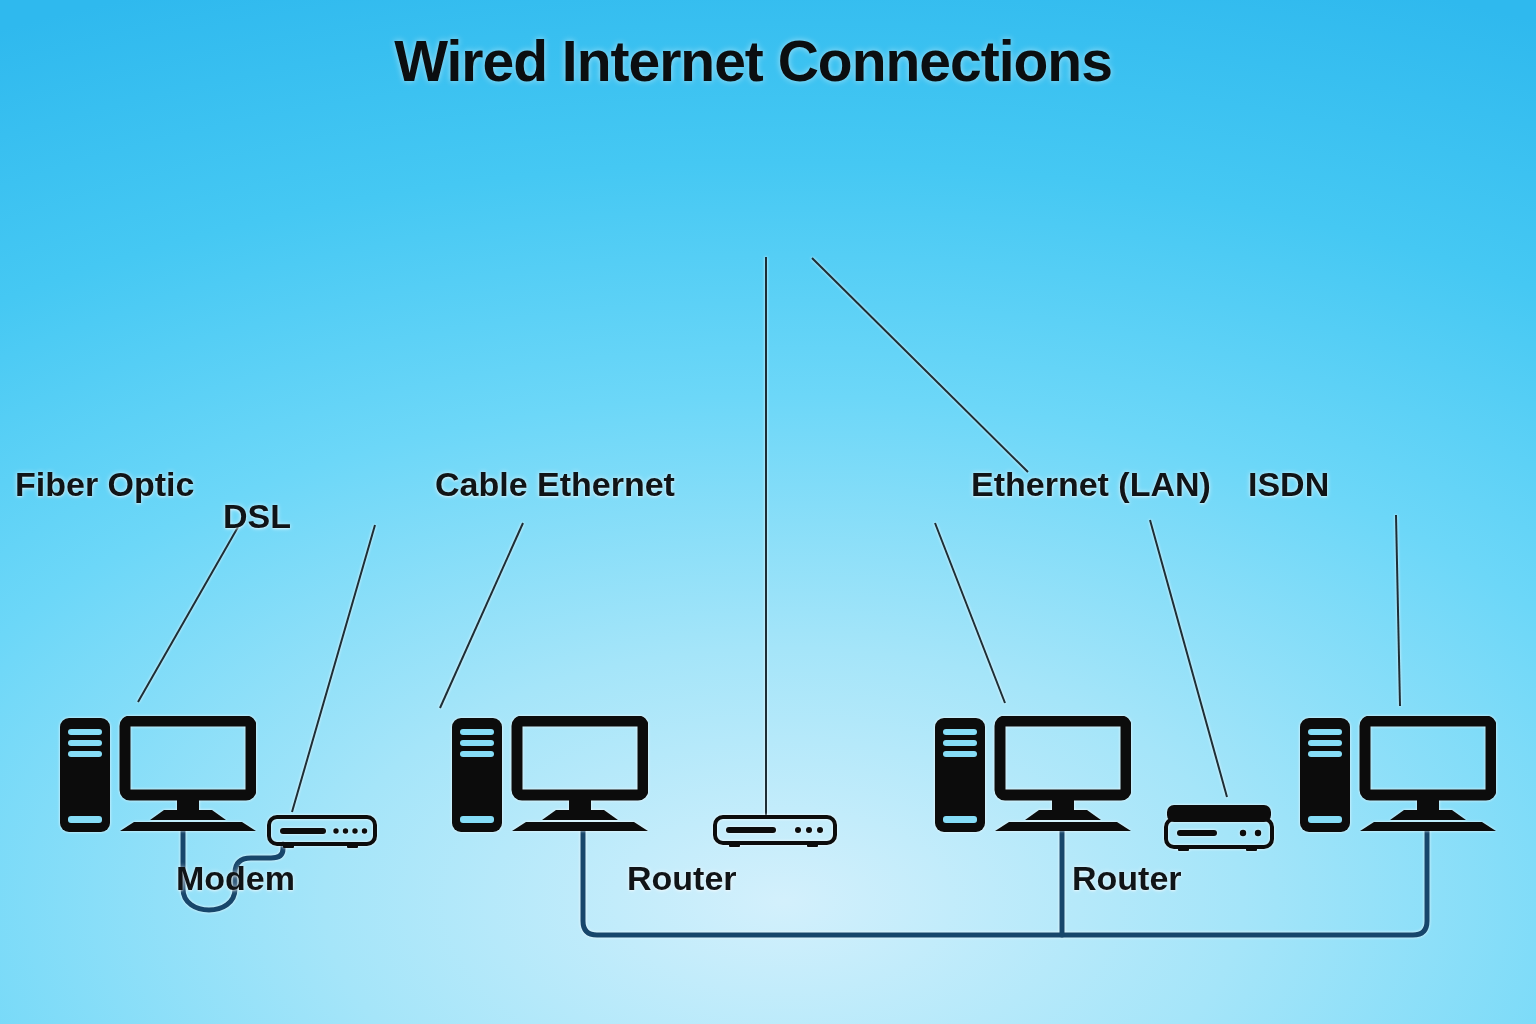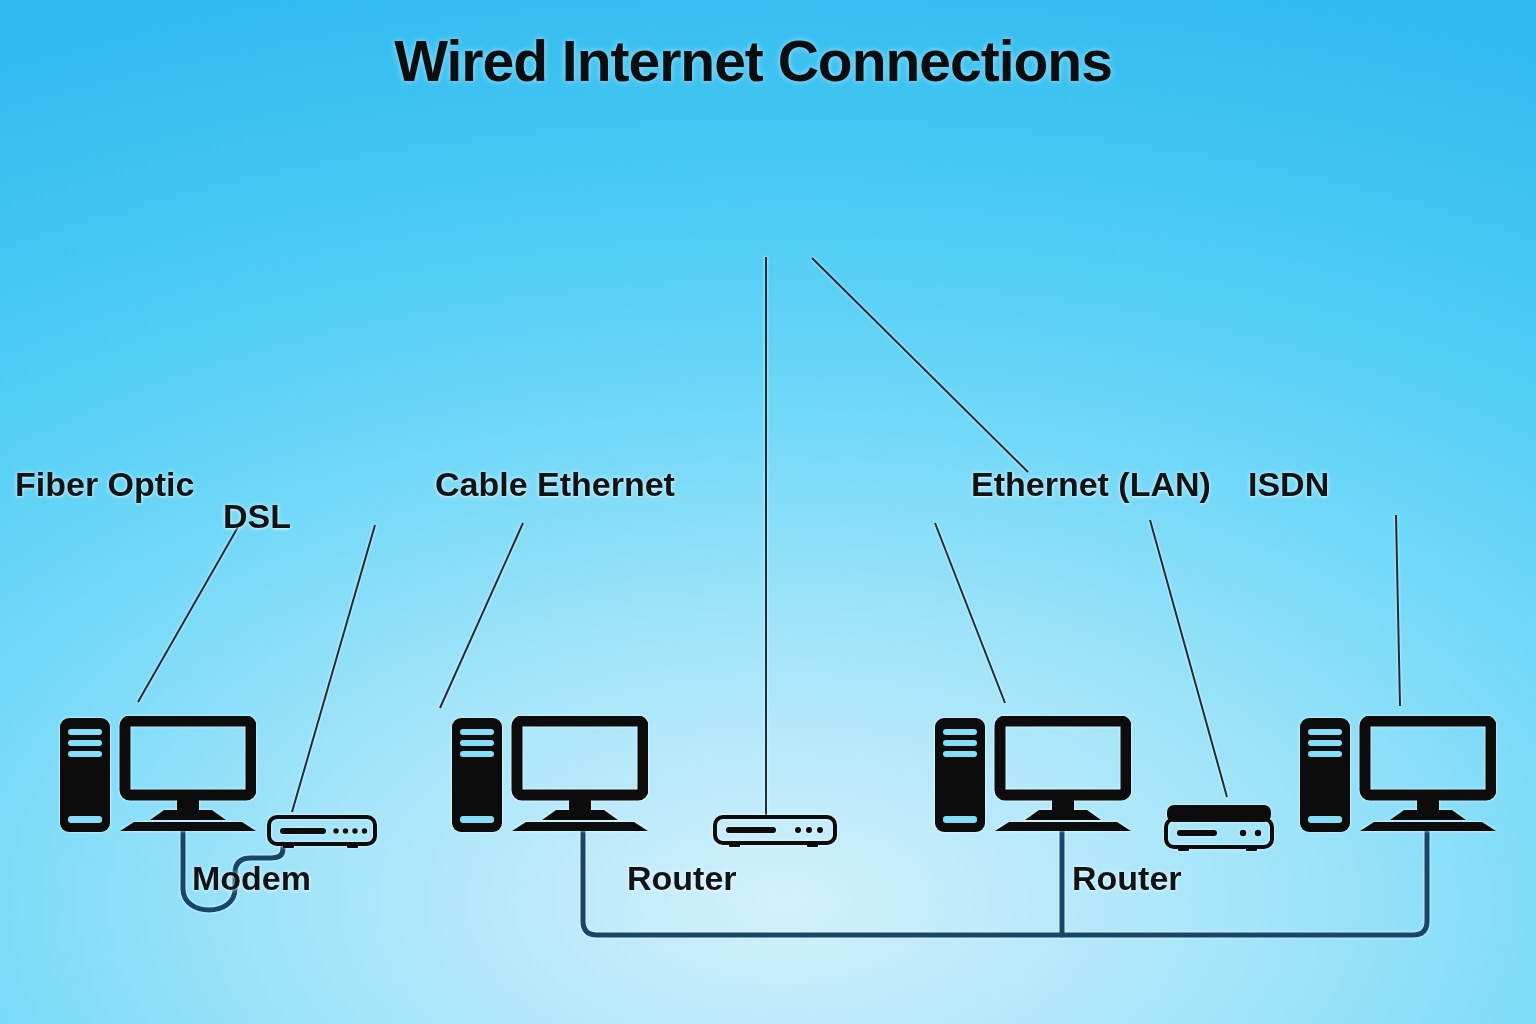--- a/index.html
+++ b/index.html
@@ -122,17 +122,17 @@
       <use href="#router-tall" x="1164" y="805" width="110" height="47"></use>
     </g>
   </svg>
 
   <div class="conn-label" style="left:15px;  top:462px;">Fiber Optic</div>
   <div class="conn-label" style="left:223px; top:462px;margin-top:32px;">DSL</div>
   <div class="conn-label" style="left:435px; top:462px;">Cable Ethernet</div>
   <div class="conn-label" style="left:971px;top:462px;">Ethernet (LAN)</div>
   <div class="conn-label" style="left:1248px;top:462px;">ISDN</div>
 
-  <div class="dev-label" style="left:192px; top:856px;">Modem</div>
+  <div class="dev-label" style="left:176px; top:856px;">Modem</div>
   <div class="dev-label" style="left:627px; top:856px;">Router</div>
   <div class="dev-label" style="left:1072px;top:856px;">Router</div>
 
 </div>
 
 </body></html>

